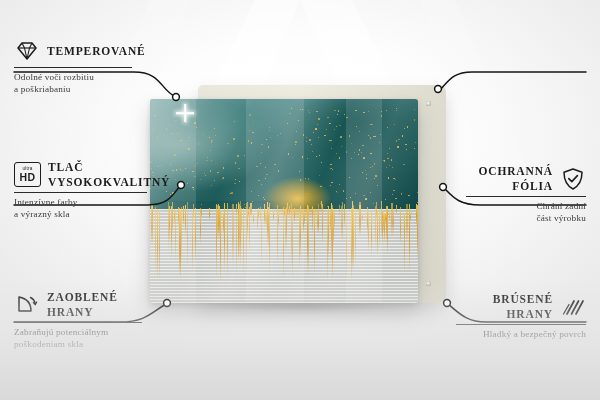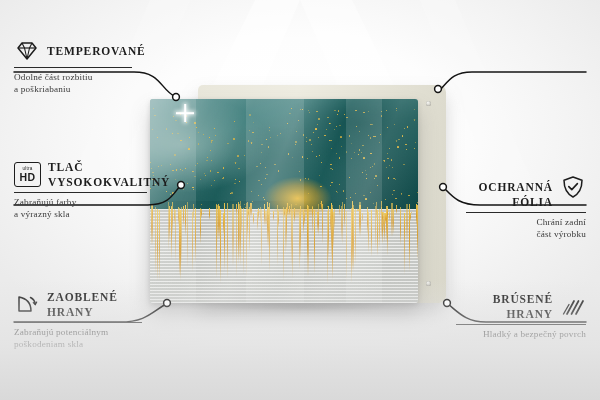--- a/index.html
+++ b/index.html
@@ -636,39 +636,39 @@
           <path d="M18,5 L15.5,10 L13,21" stroke-width="1.1"></path>
         </g>
           </svg>
       </span>
       <span>
         <span class="co-title" style="display:block;">TEMPEROVANÉ</span>
       </span>
     </div>
     <div class="co-rule" style="width:118px;"></div>
     <div class="co-sub">
-      <div>Odolné část rozbitiu</div>
+      <div>Odolné voči rozbitiu</div>
       <div>a poškriabaniu</div>
     </div>
   </div>
 
   <div class="callout co-left" style="left:14px;top:160px;width:136px;">
     <div class="co-head">
       <span class="hd-badge">
         <span class="hd-ultra">ultra</span>
         <span class="hd-hd">HD</span>
       </span>
       <span>
         <span class="co-title" style="display:block;">TLAČ</span>
         <span class="co-title" style="display:block;">VYSOKOKVALITNÝ</span>
       </span>
     </div>
     <div class="co-rule" style="width:133px;"></div>
     <div class="co-sub">
-      <div>Zabraňujú farby</div>
+      <div>Intenzívne farby</div>
       <div>a výrazný skla</div>
     </div>
   </div>
 
   <div class="callout co-left" style="left:14px;top:290px;width:132px;">
     <div class="co-head">
       <span class="ico">
         <svg viewBox="0 0 26 26">
             <g fill="none" stroke="#1d1d1d" stroke-width="1.5" stroke-linejoin="round" stroke-linecap="round">
           <path d="M5,5 L5,19 L17,19 C17,11 13,6.5 5,5 Z"></path>
@@ -686,21 +686,21 @@
     <div class="co-sub">
       <div>Zabraňujú potenciálnym</div>
       <div>poškodeniam skla</div>
     </div>
   </div>
 
 
   <div class="callout co-right" style="left:466px;top:164px;width:120px;">
     <div class="co-head">
       <span style="flex:1;">
-        <span class="co-title" style="display:block;text-align:right;margin-top:16px;">OCHRANNÁ</span>
+        <span class="co-title" style="display:block;text-align:right;">OCHRANNÁ</span>
         <span class="co-title" style="display:block;text-align:right;">FÓLIA</span>
       </span>
       <span class="ico">
         <svg viewBox="0 0 26 26">
             <g fill="none" stroke="#1d1d1d" stroke-width="1.5" stroke-linejoin="round" stroke-linecap="round">
           <path d="M13,3 L22,6.2 C22,14 18.5,20 13,23 C7.5,20 4,14 4,6.2 Z"></path>
           <path d="M8.8,12.6 L11.8,15.6 L17.4,9.6" stroke-width="1.6"></path>
         </g>
           </svg>
       </span>

